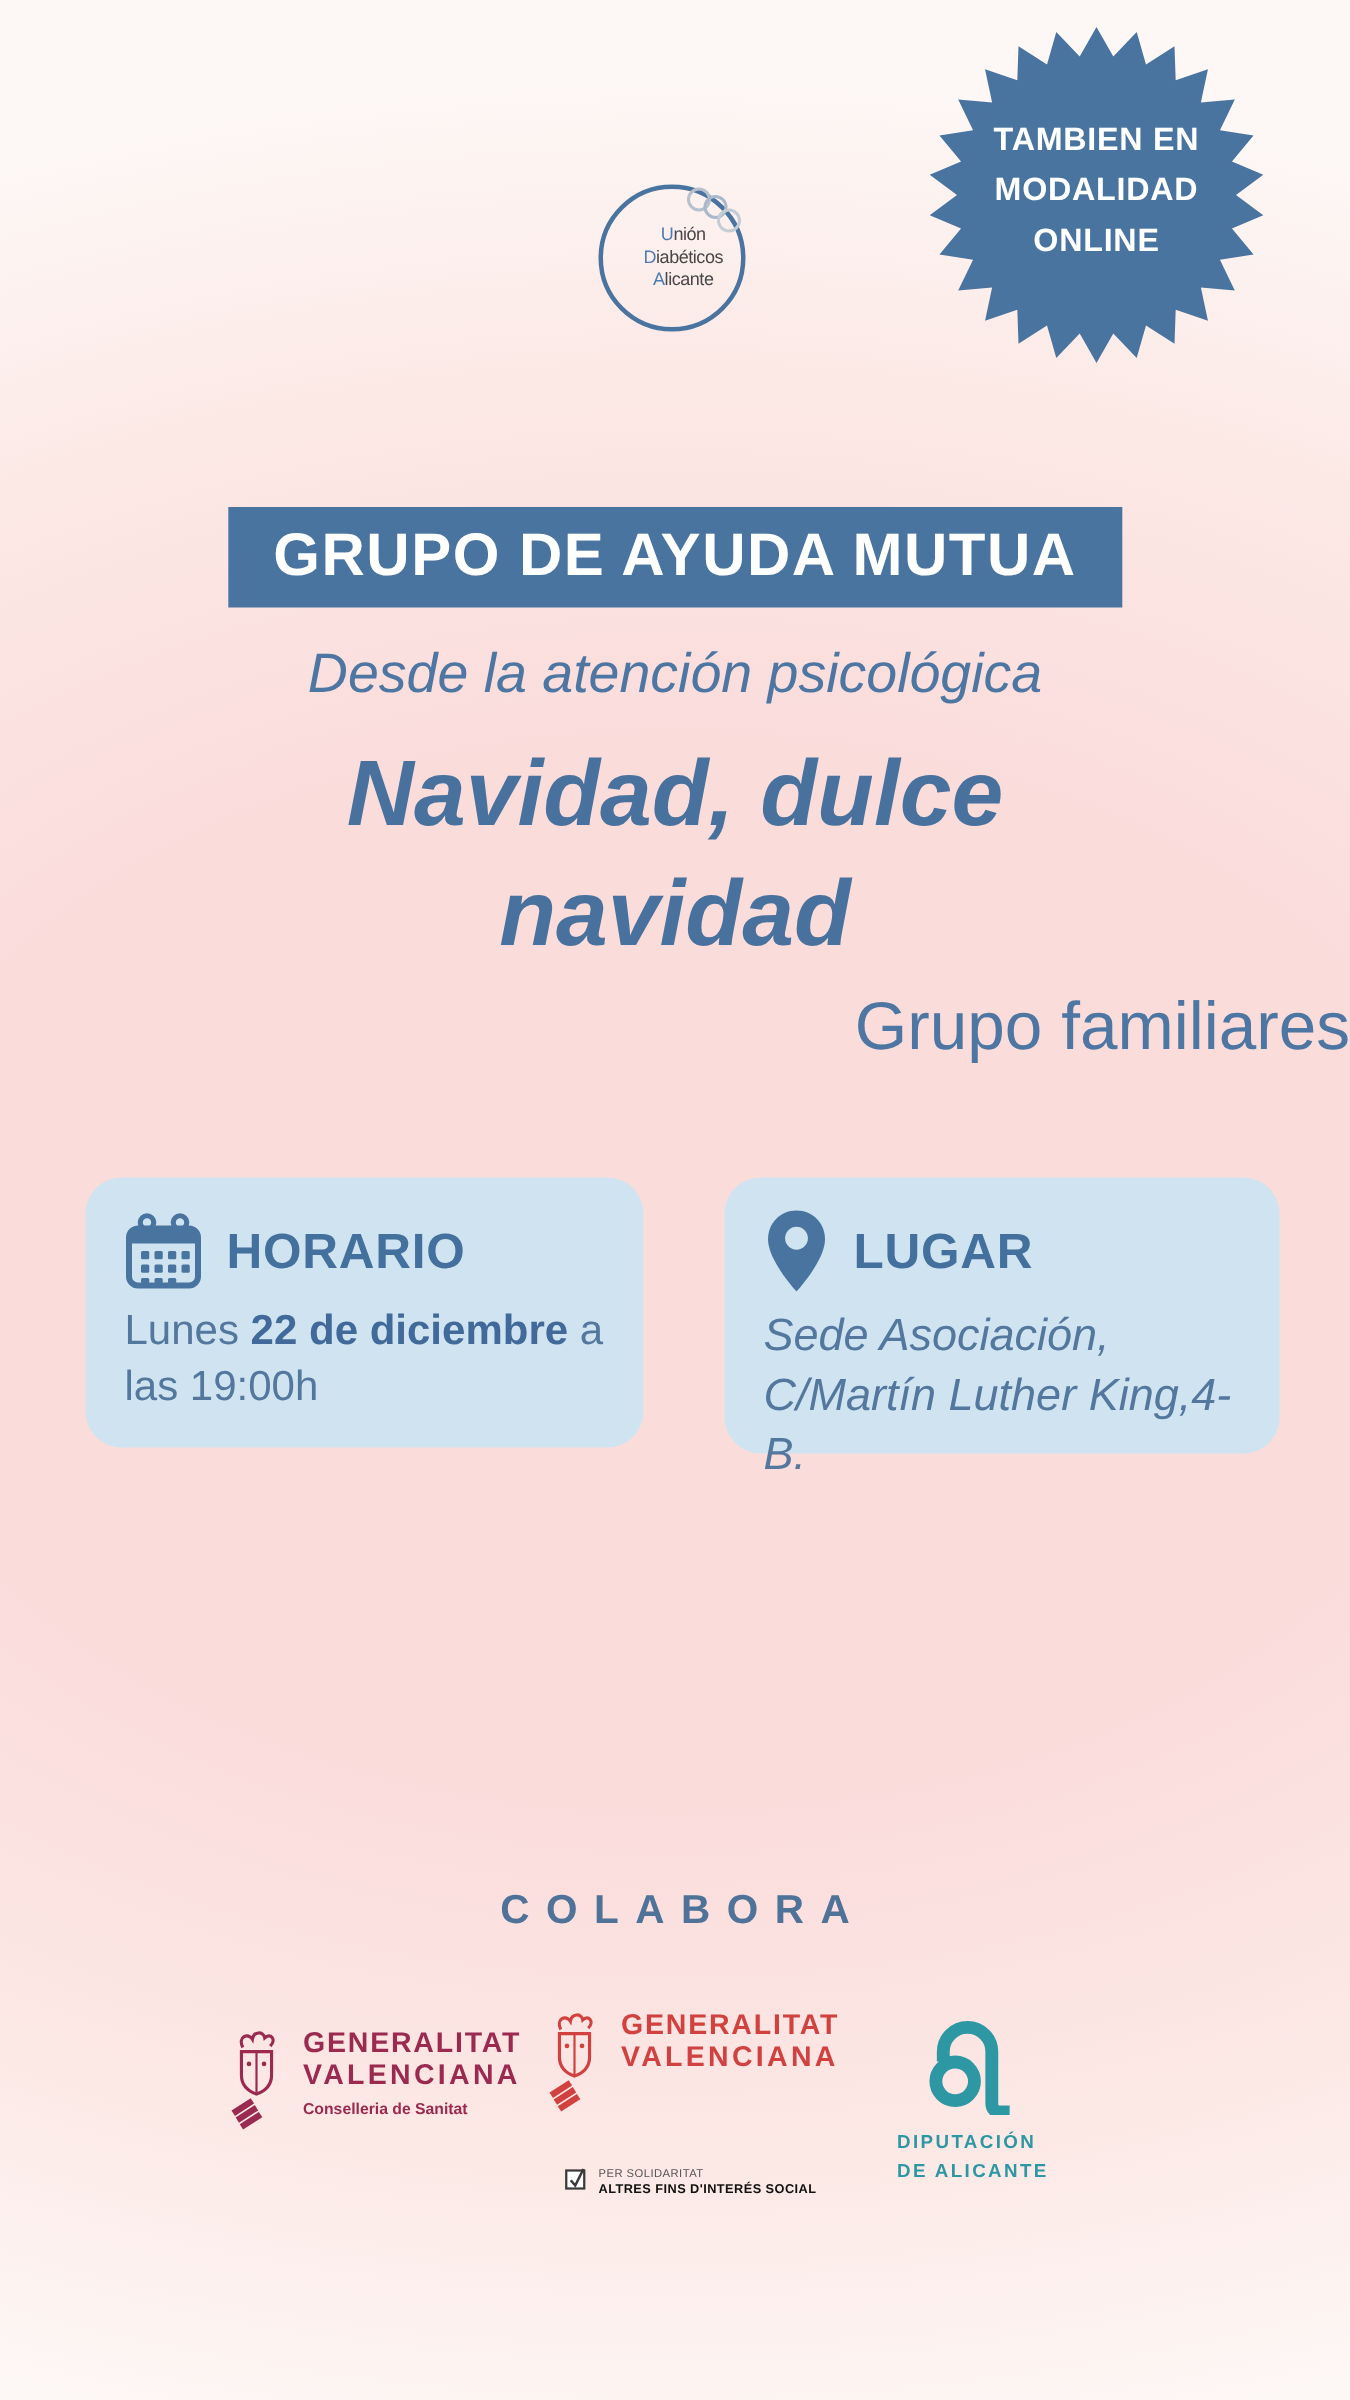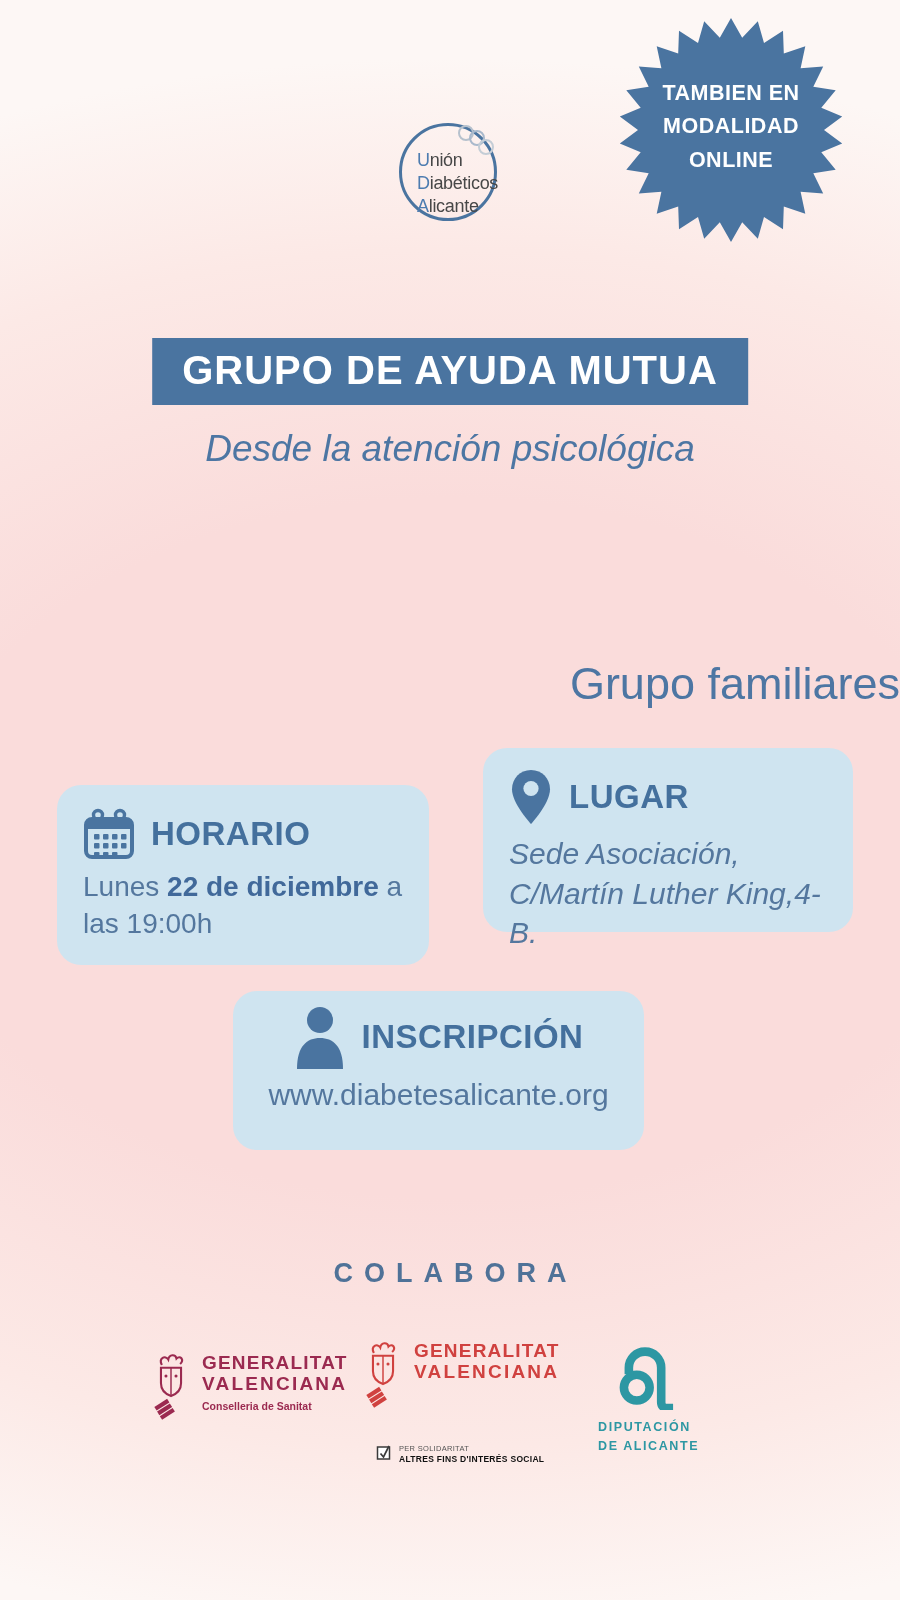--- a/index.html
+++ b/index.html
@@ -9,22 +9,23 @@
     background: radial-gradient(ellipse 140% 52% at 50% 53%,
       var(--pink) 0%, var(--pink) 42%, #fce9e6 72%, var(--pink-light) 95%);
   }
   
   .uda-logo {
     position:absolute; left:399px; top:123px; width:98px; height:98px;
     border:3px solid var(--accent); border-radius:50%;
   }
   .uda-rings { position:absolute; top:-4px; right:-6px; }
   .uda-text {
-    padding:23px 0 0 15px; font-size:18px; line-height:1.27; color:#474747;
+    padding:23px 0 0 15px; font-size:12px; line-height:1.27; color:#474747;
     letter-spacing:-0.3px;
+    text-align:center;
   }
   .uda-text .init { color:#4d7cb0; }
   
   .badge { position:absolute; left:616px; top:15px; width:230px; height:230px; }
   .badge svg { position:absolute; inset:0; }
   .badge polygon { fill: var(--accent); }
   .badge-label {
     position:absolute; inset:0; display:flex; align-items:center; justify-content:center;
     text-align:center; color:#fff; font-weight:700; font-size:21.5px; line-height:1.55;
     white-space:pre-line; letter-spacing:0.5px; padding-bottom:6px;
@@ -50,21 +51,21 @@
   
   .card {
     position:absolute; background:var(--card); border-radius:24px; color:var(--body-text);
   }
   .card-header { display:flex; align-items:center; gap:16px; }
   .card-heading { font-weight:700; font-size:33px; letter-spacing:0.5px; color:#44709d; }
   .card-body { font-size:28px; line-height:1.32; white-space:pre-line; }
   .card-body b { font-weight:700; color:#41699a; }
   .card-horario { left:57px; top:785px; width:372px; height:180px; padding:22px 26px; }
   .card-horario .card-body { margin-top:8px; }
-  .card-lugar { left:483px; top:748px; width:370px; height:184px; padding:20px 26px; }
+  .card-lugar { left:483px; top:785px; width:370px; height:184px; padding:20px 26px; }
   .card-lugar .card-body { margin-top:8px; font-size:30px;font-style:italic; }
   .card-inscripcion { left:233px; top:991px; width:411px; height:159px; padding:14px 18px; text-align:center; }
   .card-inscripcion .card-header { justify-content:center; }
   .card-inscripcion .card-body { margin-top:6px; font-size:30px; }
   .icon { flex:0 0 auto; display:block; }
   
   .colabora {
     position:absolute; top:1258px; width:100%; text-align:center;
     font-weight:700; font-size:27px; letter-spacing:11px; text-indent:11px; color:#4f7298;
   }
@@ -106,20 +107,22 @@
     <svg width="230" height="230" viewBox="0 0 230 230">
       <polygon points="115.0,3.0 126.2,22.7 141.8,6.3 148.0,28.0 167.0,15.8 167.8,38.5 189.3,31.2 184.6,53.3 207.2,51.4 197.3,71.8 219.7,75.3 205.3,92.7 226.2,101.5 208.0,115.0 226.2,128.5 205.3,137.3 219.7,154.7 197.3,158.2 207.2,178.6 184.6,176.7 189.3,198.8 167.8,191.5 167.0,214.2 148.0,202.0 141.8,223.7 126.2,207.3 115.0,227.0 103.8,207.3 88.2,223.7 82.0,202.0 63.0,214.2 62.2,191.5 40.7,198.8 45.4,176.7 22.8,178.6 32.7,158.2 10.3,154.7 24.7,137.3 3.8,128.5 22.0,115.0 3.8,101.5 24.7,92.7 10.3,75.3 32.7,71.8 22.8,51.4 45.4,53.3 40.7,31.2 62.2,38.5 63.0,15.8 82.0,28.0 88.2,6.3 103.8,22.7"></polygon>
     </svg>
     <div class="badge-label">TAMBIEN EN
 MODALIDAD
 ONLINE</div>
   </div>
 
   <div class="banner">GRUPO DE AYUDA MUTUA</div>
   <div class="kicker">Desde la atención psicológica</div>
+  <div class="title">Navidad, dulce
+navidad</div>
   <div class="subtitle">Grupo familiares</div>
 
   <div class="card card-horario">
     <div class="card-header">
       <svg class="icon" width="52" height="54" viewBox="0 0 52 54">
         <circle cx="15" cy="8" r="4.5" fill="none" stroke="#4a74a0" stroke-width="3.4"></circle>
         <circle cx="37" cy="8" r="4.5" fill="none" stroke="#4a74a0" stroke-width="3.4"></circle>
         <rect x="3" y="12" width="46" height="38" rx="6" fill="none" stroke="#4a74a0" stroke-width="4"></rect>
         <path d="M9 12 h34 a6 6 0 0 1 6 6 v4 h-46 v-4 a6 6 0 0 1 6 -6 z" fill="#4a74a0"></path>
         <g fill="#4a74a0">
@@ -146,30 +149,20 @@
       <svg class="icon" width="44" height="58" viewBox="0 0 44 58">
         <path d="M22 2 C11 2 3 10.6 3 21.2 C3 35.5 22 56 22 56 C22 56 41 35.5 41 21.2 C41 10.6 33 2 22 2 Z" fill="#4a74a0"></path>
         <circle cx="22" cy="20.5" r="7.6" fill="#cfe4f0"></circle>
       </svg>
       <span class="card-heading">LUGAR</span>
     </div>
     <div class="card-body">Sede Asociación,
 C/Martín Luther King,4-B.</div>
   </div>
 
-  <div class="card card-inscripcion">
-    <div class="card-header">
-      <svg class="icon" width="52" height="64" viewBox="0 0 52 64">
-        <circle cx="26" cy="15" r="13" fill="#4a74a0"></circle>
-        <path d="M3 64 C3 41 13 33 26 33 C39 33 49 41 49 64 Z" fill="#4a74a0"></path>
-      </svg>
-      <span class="card-heading">INSCRIPCIÓN</span>
-    </div>
-    <div class="card-body">www.diabetesalicante.org</div>
-  </div>
 
   <div class="colabora">COLABORA</div>
 
   <div class="gv gv-sanitat">
     <svg class="icon" width="42" height="68" viewBox="0 0 46 74">
       <path d="M13 14 C9 6 17 3 20 8 C21 2 28 2 29 7 C33 3 38 8 33 13" fill="none" stroke="currentColor" stroke-width="2.3"></path>
       <path d="M12 17 H34 V34 Q34 44 23 48 Q12 44 12 34 Z" fill="none" stroke="currentColor" stroke-width="2.3"></path>
       <path d="M23 17 V47" fill="none" stroke="currentColor" stroke-width="1.6"></path>
       <circle cx="17.5" cy="26" r="1.7" fill="currentColor"></circle>
         <circle cx="28.5" cy="26" r="1.7" fill="currentColor"></circle>

